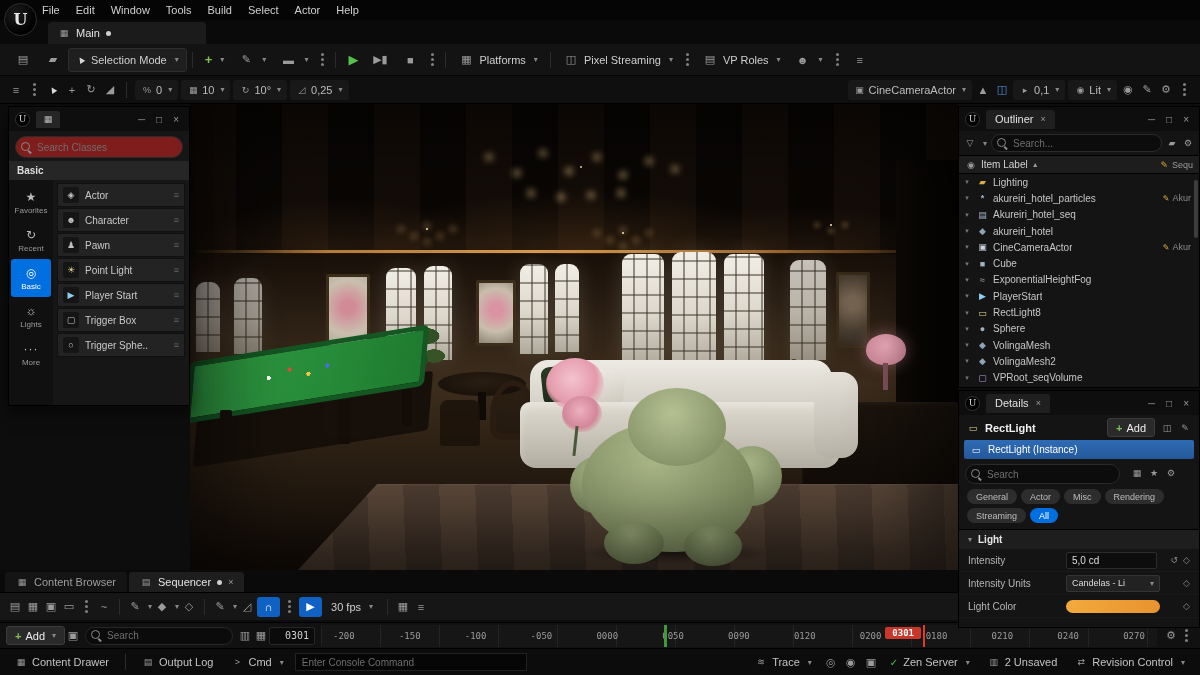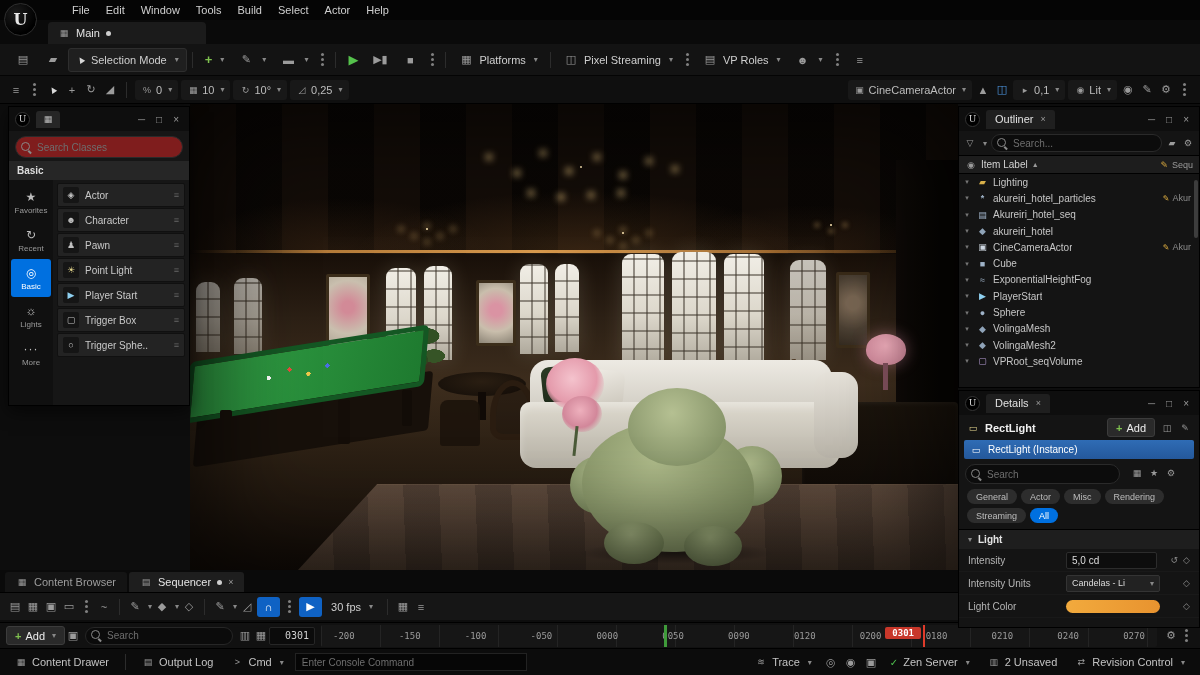--- a/index.html
+++ b/index.html
@@ -13,21 +13,21 @@
 .vsep{width:1px;height:16px;background:#2c2c2c;margin:0 5px;flex:none}
 .dots3{width:3px;height:3px;border-radius:50%;background:#808080;box-shadow:0 -5px 0 #808080,0 5px 0 #808080;margin:0 6px;flex:none}
 .winbtns{display:flex;gap:11px;align-items:center;color:#9a9a9a;font-size:10px;margin-left:auto;padding-right:4px}
 .mag{position:relative;width:11px;height:11px;flex:none;margin:0 5px}
 .mag::before{content:"";position:absolute;left:0;top:0;width:7px;height:7px;border:1.5px solid #8a8a8a;border-radius:50%}
 .mag::after{content:"";position:absolute;left:8px;top:8px;width:4px;height:1.5px;background:#8a8a8a;transform:rotate(45deg);transform-origin:0 0}
 input{background:transparent;border:none;outline:none;color:#bbb;font-family:inherit;font-size:10px;width:100%}
 input::placeholder{color:#6e6e6e}
 
 
-.menu-bar{position:absolute;left:0;top:0;width:1200px;height:20px;background:#050505;display:flex;align-items:flex-start;padding-left:64px;z-index:6}
+.menu-bar{position:absolute;left:0;top:0;width:1200px;height:20px;background:#050505;display:flex;align-items:flex-start;padding-left:34px;z-index:6}
 .ue-logo{position:absolute;left:4px;top:3px;width:33px;height:33px;border-radius:50%;background:radial-gradient(circle at 35% 30%,#1c1c1c,#000 70%);border:1px solid #2e2e2e;z-index:9;display:flex;align-items:center;justify-content:center;color:#e8e8e8;font-size:16px;font-weight:bold;font-family:"DejaVu Serif",serif}
 .menu-item{padding:0 8px;height:20px;display:flex;align-items:center;color:#cfcfcf}
 .project-name{position:absolute;right:150px;top:0;height:20px;display:flex;align-items:center;color:#bdbdbd}
 
 
 .tab-row{position:absolute;left:0;top:20px;width:1200px;height:24px;background:#0a0a0a;display:flex;align-items:flex-end;z-index:5}
 .level-tab{margin-left:48px;height:22px;min-width:158px;background:#1b1b1b;border-radius:4px 4px 0 0;display:flex;align-items:center;padding:0 10px;gap:6px;color:#e2e2e2}
 .unsaved-dot{width:5px;height:5px;border-radius:50%;background:#cfcfcf;flex:none}
 
 
@@ -582,20 +582,26 @@
           <span class="badge"></span>
         </div>
 
         <div class="ol-row">
           <span class="chev">▾</span>
           <span class="oic" data-icon="player-start"></span>
           <span class="ol-label">PlayerStart</span>
           <span class="badge"></span>
         </div>
 
+        <div class="ol-row">
+          <span class="chev">▾</span>
+          <span class="oic" data-icon="light"></span>
+          <span class="ol-label">RectLight8</span>
+          <span class="badge"></span>
+        </div>
 
         <div class="ol-row">
           <span class="chev">▾</span>
           <span class="oic" data-icon="sphere"></span>
           <span class="ol-label">Sphere</span>
           <span class="badge"></span>
         </div>
 
         <div class="ol-row">
           <span class="chev">▾</span>

